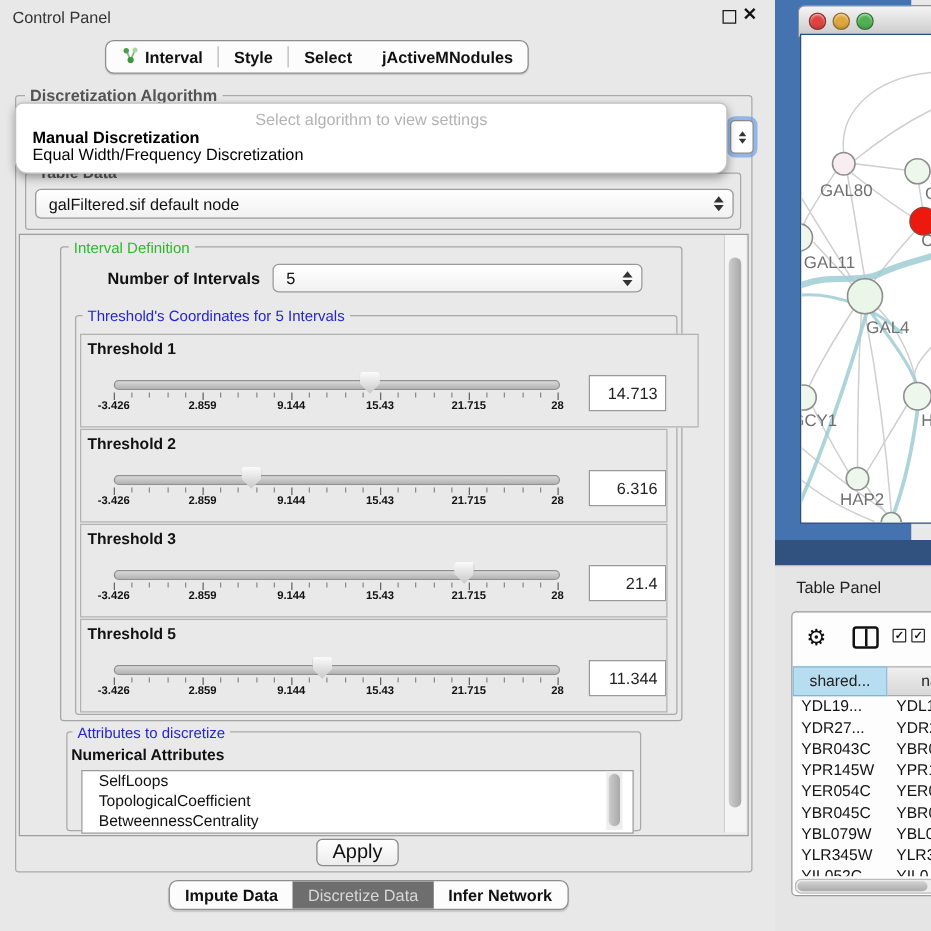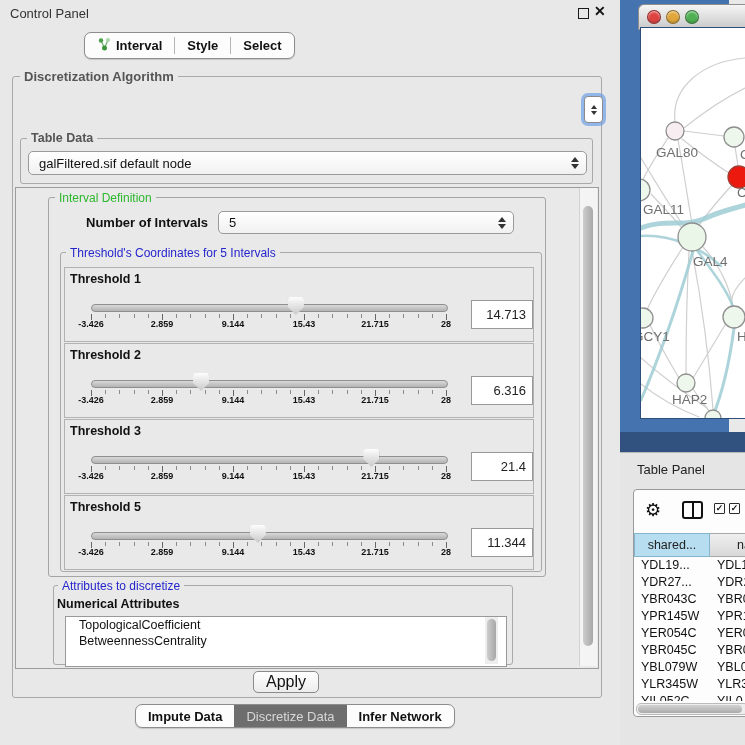--- a/index.html
+++ b/index.html
@@ -117,20 +117,23 @@
           <span>Interval</span>
         </div>
         <div class="vsep"></div>
         <div class="seg">
           <span>Style</span>
         </div>
         <div class="vsep"></div>
         <div class="seg">
           <span>Select</span>
         </div>
+        <div class="seg">
+          <span>jActiveMNodules</span>
+        </div>
       </div>
 
     <div class="group" style="left:12px;top:76px;width:588px;height:620px;"></div>
     <div class="gtitle plain" style="left:20px;top:69px;">Discretization Algorithm</div>
 
     <div class="group" style="left:20px;top:138px;width:571px;height:44px;"></div>
     <div class="gtitle plain" style="left:27px;top:131px;font-size:12.5px;">Table Data</div>
     <div class="combo" style="left:28px;top:151px;width:557px;height:22px;">
       <span class="val">galFiltered.sif default node</span>
       <span class="stepper">
@@ -151,21 +154,21 @@
       <span class="val">5</span>
       <span class="stepper">
           <span class="tri-up"></span>
           <span class="tri-dn"></span>
         </span>
     </div>
 
     <div class="group" style="left:60px;top:252px;width:480px;height:318px;"></div>
     <div class="gtitle blue onpanel" style="left:66px;top:246px;">Threshold's Coordinates for 5 Intervals</div>
     <div class="abs" style="left:64px;top:267px;width:470px;height:300px;" id="threshRows">
-        <div class="th-row" style="top: 0px;">
+        <div class="th-row" style="top: 0px; padding-left: 25px;">
           <div class="th-label">Threshold 1</div>
           <div class="th-track"></div>
           <div class="tick" style="left: 26px; top: 46px; height: 6px;"></div>
           <div class="tick-lab" style="left: 26px;">-3.426</div>
           <div class="tick" style="left: 40.2px; top: 46px; height: 4px; background: rgb(138, 138, 138);"></div>
           <div class="tick" style="left: 54.4px; top: 46px; height: 4px; background: rgb(138, 138, 138);"></div>
           <div class="tick" style="left: 68.6px; top: 46px; height: 4px; background: rgb(138, 138, 138);"></div>
           <div class="tick" style="left: 82.8px; top: 46px; height: 4px; background: rgb(138, 138, 138);"></div>
           <div class="tick" style="left: 97px; top: 46px; height: 6px;"></div>
           <div class="tick-lab" style="left: 97px;">2.859</div>
@@ -309,20 +312,21 @@
           <div class="tick-lab" style="left: 381px;">28</div>
           <div class="th-thumb" style="left: 184.848px;"></div>
           <div class="th-val">11.344</div>
         </div>
       </div>
 
     <div class="group onpanel" style="left:53px;top:585px;width:458px;height:78px;"></div>
     <div class="gtitle blue onpanel" style="left:58px;top:579px;">Attributes to discretize</div>
     <div style="position:absolute;left:57px;top:597px;font-size:12.5px;font-weight:bold;color:#111;">Numerical Attributes</div>
     <div class="listbox" style="left:65px;top:616px;width:440px;height:49px;" id="attrList">
+        <div class="list-item">SelfLoops</div>
         <div class="list-item">TopologicalCoefficient</div>
         <div class="list-item">BetweennessCentrality</div>
       </div>
     <div class="vsb-track" style="left:485px;top:617px;width:13px;height:47px;border-left:none;background:#eee;">
       <div class="vsb-thumb" style="left:2px;top:2px;width:9px;height:42px;"></div>
     </div>
 
     <div class="btn" style="left:253px;top:671px;width:64px;height:20px;line-height:20px;">Apply</div>
 
     <div class="pill" style="left:135px;top:704px;height:22px;" id="bottomTabs">
@@ -331,20 +335,27 @@
         </div>
         <div class="seg dark">
           <span>Discretize Data</span>
         </div>
         <div class="seg">
           <span>Infer Network</span>
         </div>
       </div>
   </div>
 
+  <div class="popup">
+    <div class="hint">Select algorithm to view settings</div>
+    <div id="popupOpts">
+        <div class="opt" style="top: 19px; font-weight: bold;">Manual Discretization</div>
+        <div class="opt" style="top: 33px;">Equal Width/Frequency Discretization</div>
+      </div>
+  </div>
   <div class="focus-stepper">
     <span class="tri-up" style="border-bottom-width:4px;border-left-width:3.5px;border-right-width:3.5px;"></span>
     <span class="tri-dn" style="border-top-width:4px;border-left-width:3.5px;border-right-width:3.5px;"></span>
   </div>
 
   <div class="desktop">
     <div class="net-titlebar" id="netTitlebar">
         <div class="tlight" style="left: 8px; background: rgb(223, 67, 64);"></div>
         <div class="tlight" style="left: 27px; background: rgb(224, 166, 58);"></div>
         <div class="tlight" style="left: 46px; background: rgb(79, 177, 82);"></div>

